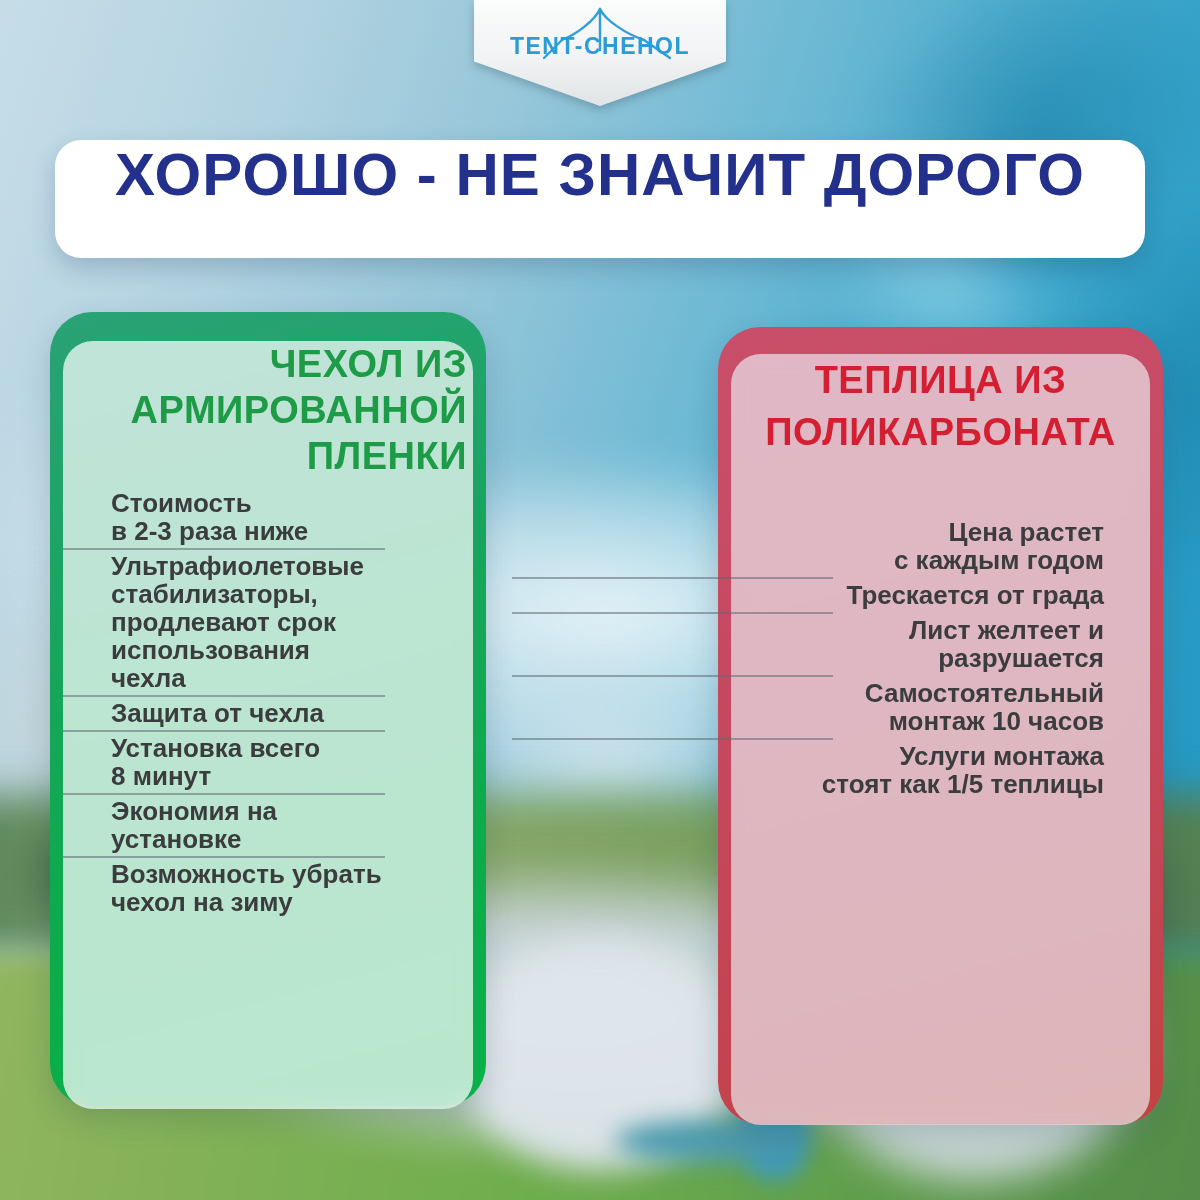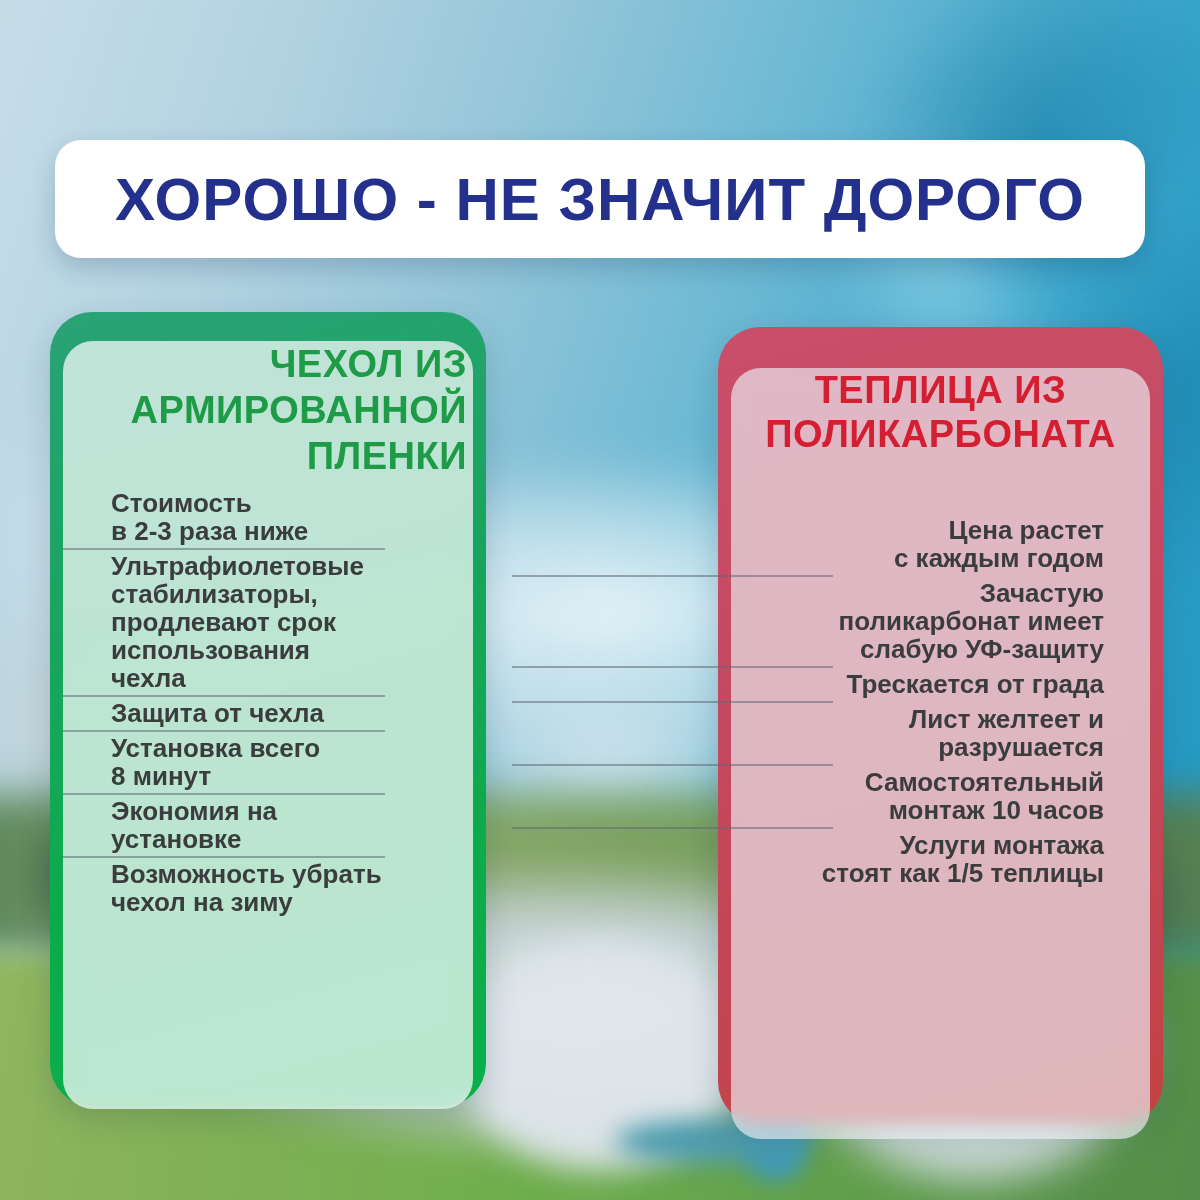--- a/index.html
+++ b/index.html
@@ -50,37 +50,37 @@
   .badge { position:relative; width:252px; height:106px;
     clip-path: polygon(0 0, 100% 0, 100% 58%, 50% 100%, 0 58%);
     background: linear-gradient(180deg,#fbfcfc 0%,#f2f4f5 50%,#e1e4e6 100%); }
   .badge .tent-svg { position:absolute; inset:0; }
   .logo-text { position:absolute; top:33px; left:0; width:100%; text-align:center;
     font-size:23px; font-weight:700; letter-spacing:1.5px; color:var(--logo-blue,#2b9cd8); }
 
   
   .banner { position:absolute; left:55px; top:140px; width:1090px; height:118px; background:#ffffff;
     border-radius:26px; box-shadow: 0 10px 24px rgba(25,55,95,0.22);
-    display:flex; align-items:center; justify-content:center; }
+    display:flex; align-items:flex-start; justify-content:center; }
   .banner-title { font-size:60px; font-weight:700; letter-spacing:1px; color:var(--title-color,#23308c); white-space:nowrap; }
 
   
   .card { position:absolute; border-radius:42px; padding:13px; box-shadow: 0 12px 30px rgba(30,60,80,0.20); }
   .card-left  { left:50px;  top:312px; width:410px; height:768px;
     background: linear-gradient(165deg,#2aa276 0%,#18a55e 35%,#0cab4b 70%,#09b14a 100%); }
   .card-right { left:718px; top:327px; width:419px; height:771px;
     background: linear-gradient(165deg,#c94e69 0%,#c4495f 45%,#c24450 80%,#c44340 100%); }
   .card-inner { box-sizing:border-box; width:100%; height:100%; border-radius:30px;
     background: rgba(244,250,251,0.75); backdrop-filter: blur(8px); }
   .card-right .card-inner { background: rgba(238,246,250,0.64); }
 
   .card-title { margin:16px 6px 0; text-align:center; font-size:38px; line-height:46px; font-weight:700;
     letter-spacing:0.5px; white-space:pre-line; }
   .card-left  .card-title { color:var(--left-accent,#1d9b47);text-align:right; }
-  .card-right .card-title { margin-top:28px; line-height:44px; color:var(--right-accent,#d41f33);text-align:center; }
+  .card-right .card-title { margin-top:14px; line-height:52px; color:var(--right-accent,#d41f33);text-align:center; }
 
   ul.items { list-style:none; margin:7px 0 0; padding:0 8px 0 48px; }
   .card-right ul.items { margin-top:57px; padding:0 46px 0 8px; text-align:right; }
   .items li { position:relative; padding:3px 0 4px; font-size:26px; line-height:28px; font-weight:700;
     color:var(--text-color,#3b3c3e); white-space:pre-line; }
   .items li + li::before { content:""; position:absolute; top:-1px; height:1.5px;
     background: rgba(96,106,116,0.55); }
   .card-left  .items li + li::before { left:-48px;  width:322px; }
   .card-right .items li + li::before { left:-227px; width:321px; }
 </style>
@@ -102,20 +102,34 @@
     <div class="tree1"></div>
     <div class="tree2"></div>
     <div class="grass"></div>
     <div class="greenhouse"></div>
     <div class="gh-mid"></div>
     <div class="gh-right"></div>
     <div class="gh-blue1"></div>
     <div class="gh-blue2"></div>
   </div>
 
+  <div class="badge-wrap">
+    <div class="badge">
+      <svg class="tent-svg" width="252" height="106" viewBox="0 0 252 106">
+        <g fill="none" stroke="#2f9fd9" stroke-width="2.4" stroke-linecap="round">
+          <path d="M126,9 C121,20 103,34 88,40"></path>
+          <path d="M126,9 C131,20 152,34 170,40"></path>
+          <path d="M88,40 L70,58"></path>
+          <path d="M170,40 L196,58"></path>
+          <path d="M126,9 L126,50"></path>
+        </g>
+      </svg>
+      <div class="logo-text">TENT-CHEHOL</div>
+    </div>
+  </div>
 
   <div class="banner">
     <div class="banner-title">ХОРОШО - НЕ ЗНАЧИТ ДОРОГО</div>
   </div>
 
   <section class="card card-left">
     <div class="card-inner">
       <h2 class="card-title">ЧЕХОЛ ИЗ
 АРМИРОВАННОЙ
 ПЛЕНКИ</h2>
@@ -140,23 +154,20 @@
   </section>
 
   <section class="card card-right">
     <div class="card-inner">
       <h2 class="card-title">ТЕПЛИЦА ИЗ
 ПОЛИКАРБОНАТА</h2>
       <ul class="items">
 
       <li><span>Цена растет
 с каждым годом</span></li>
-          <li><span>Зачастую
-поликарбонат имеет
-слабую УФ-защиту</span></li>
           <li><span>Трескается от града</span></li>
           <li><span>Лист желтеет и
 разрушается</span></li>
           <li><span>Самостоятельный
 монтаж 10 часов</span></li>
           <li><span>Услуги монтажа
 стоят как 1/5 теплицы</span></li>
         </ul>
     </div>
   </section>

